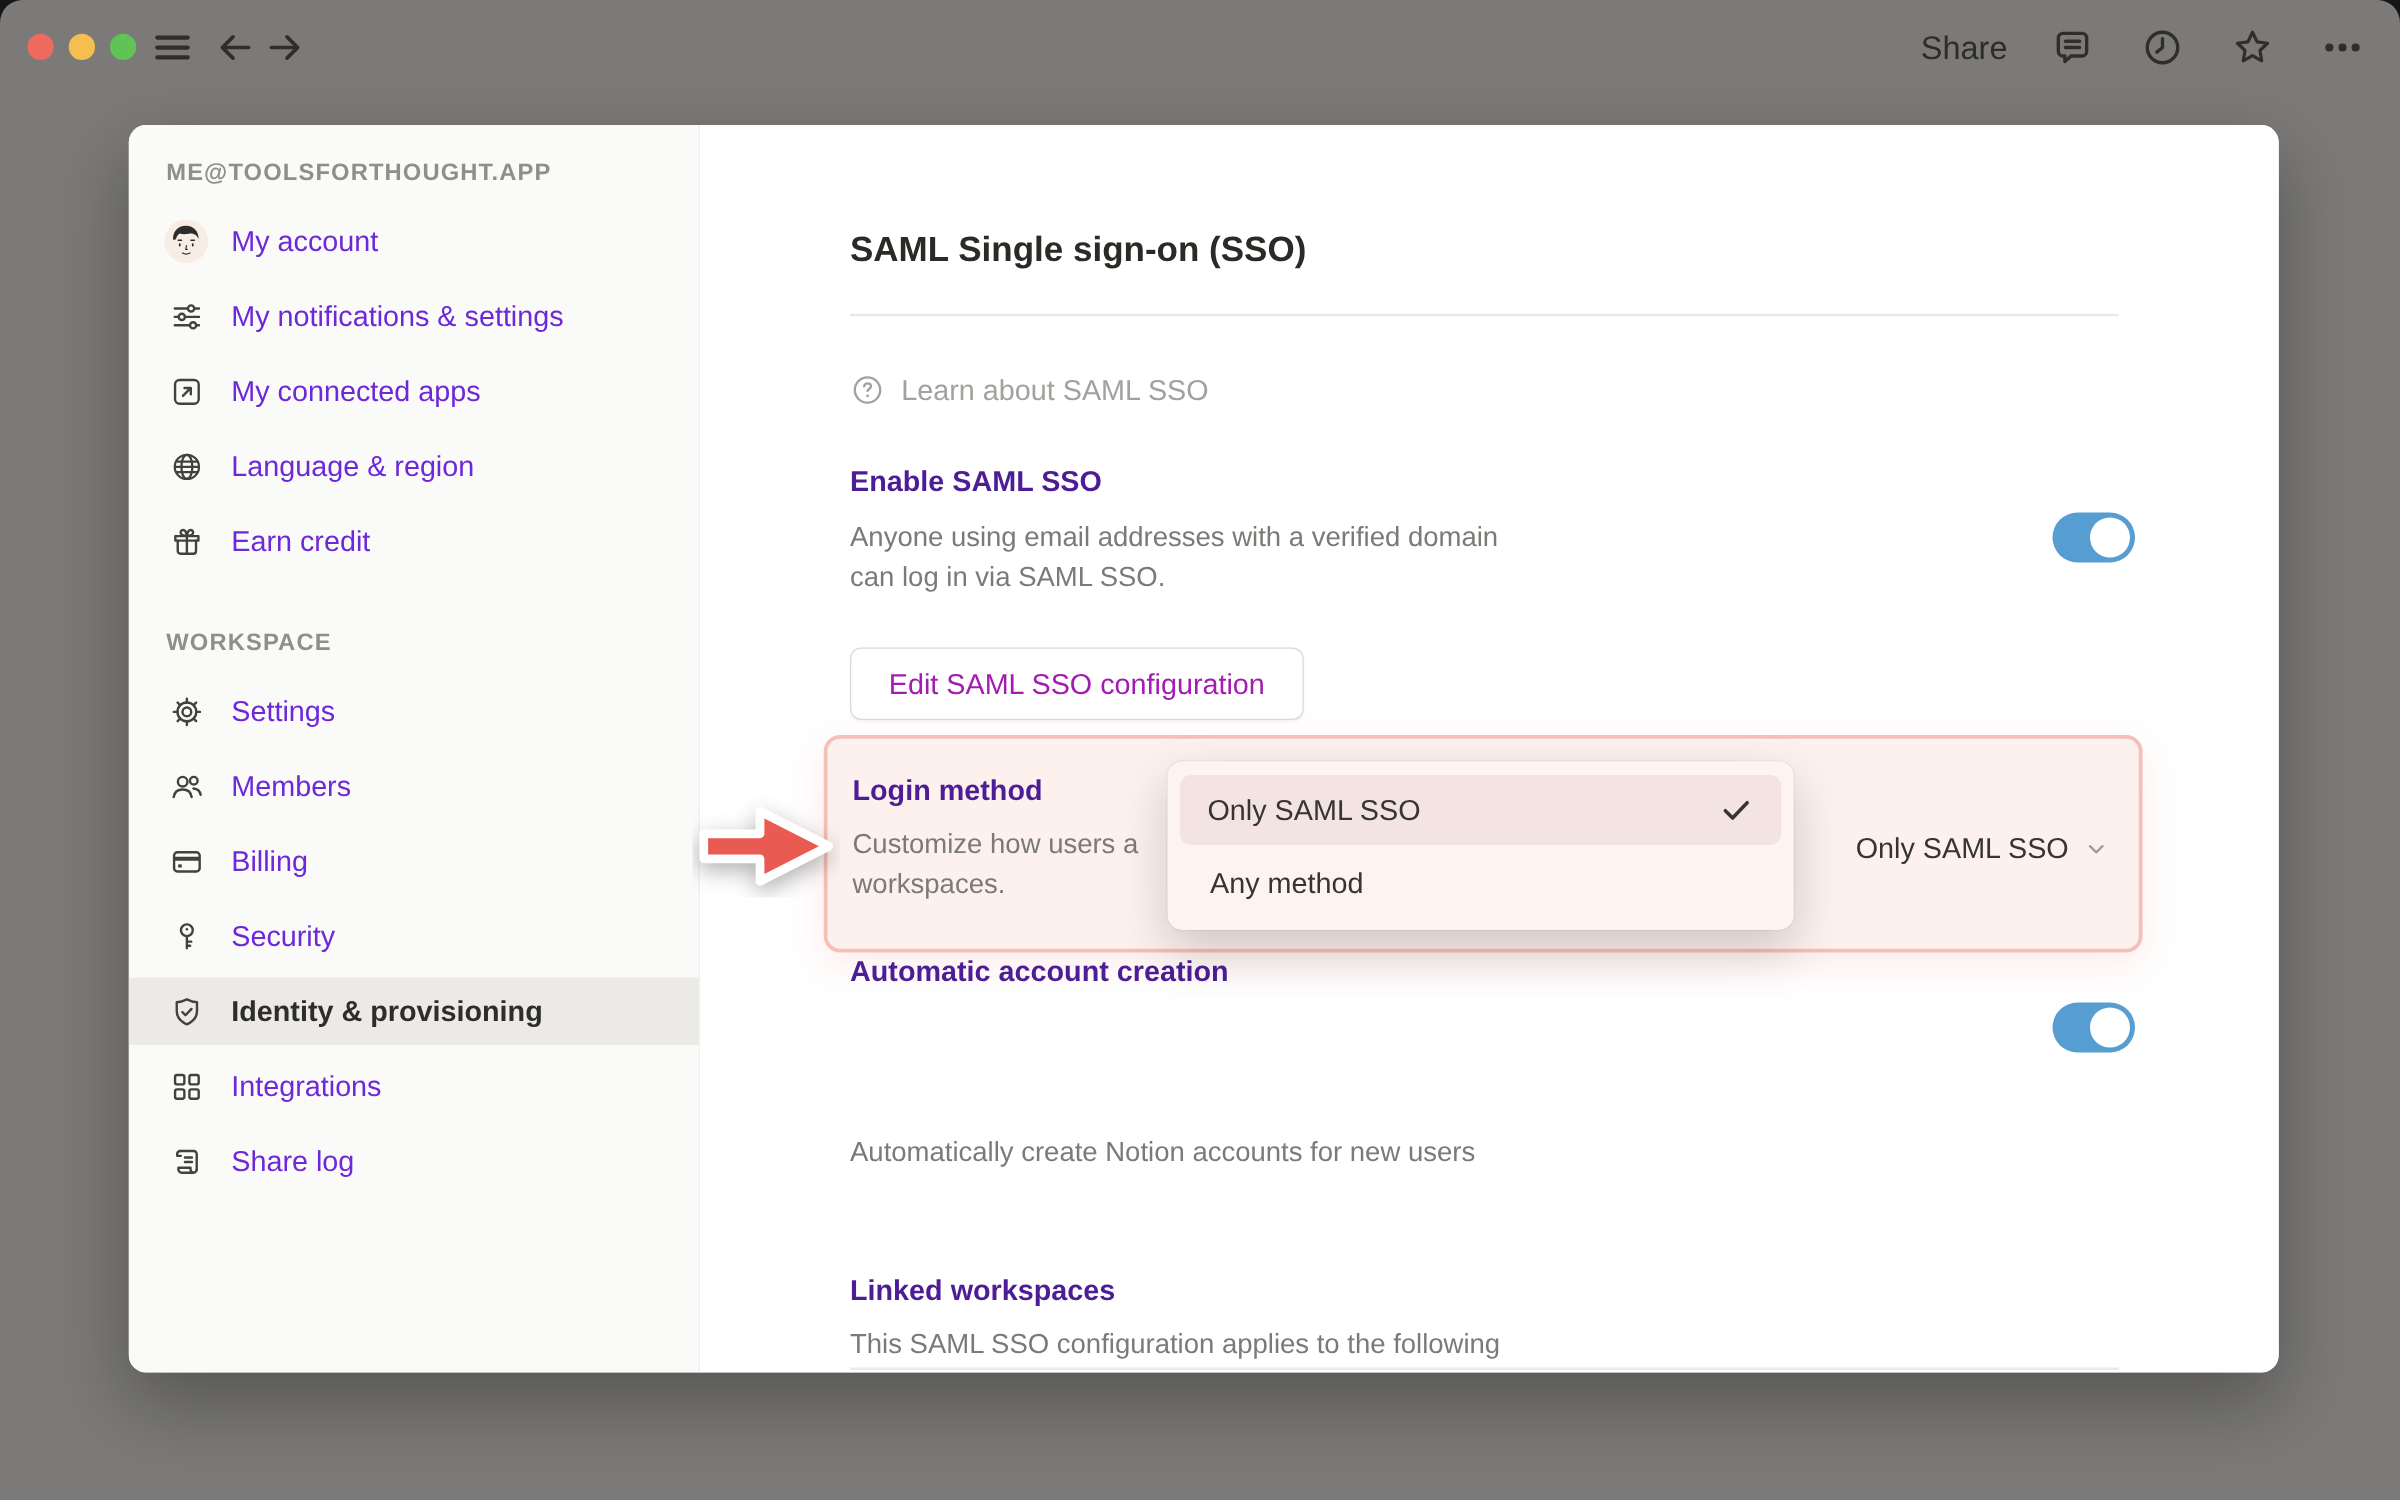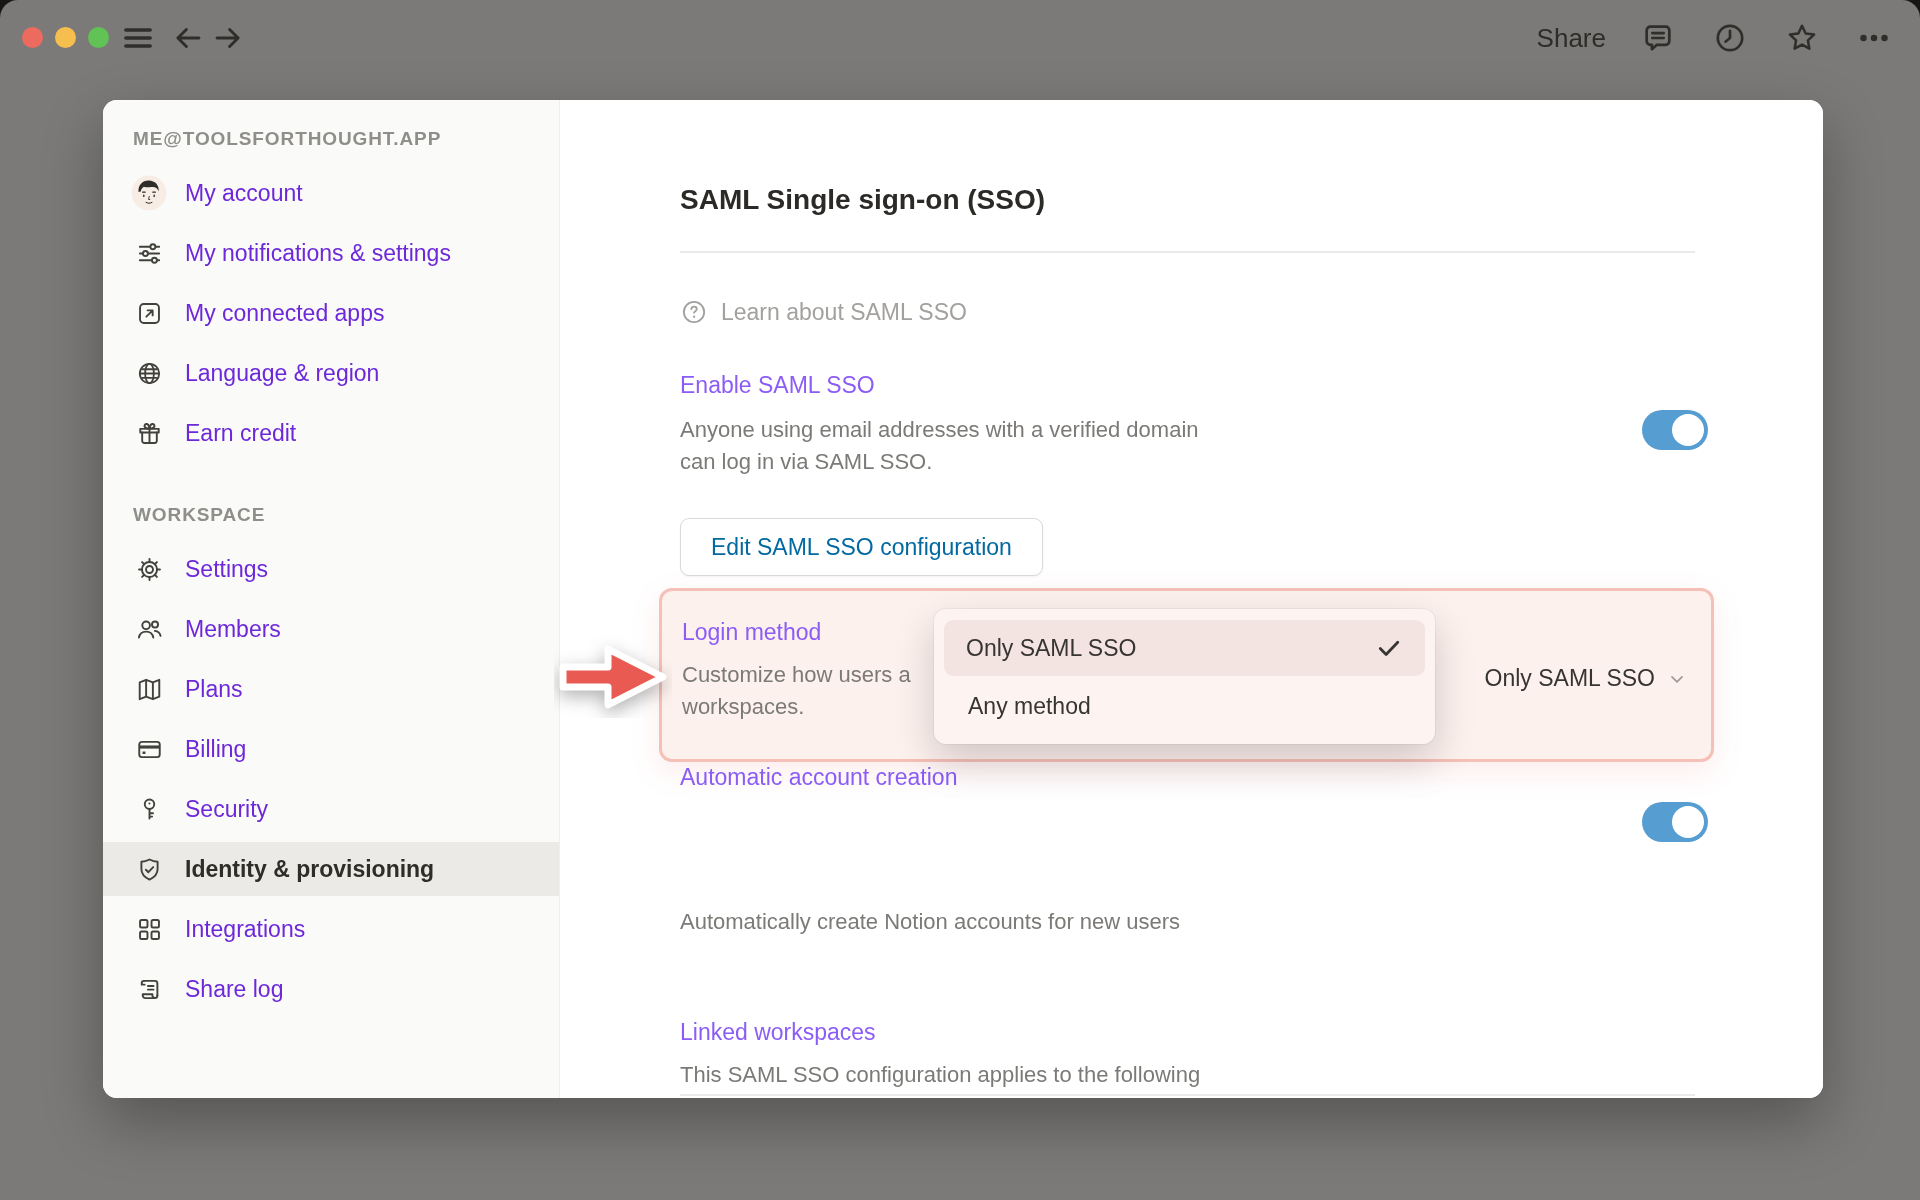--- a/index.html
+++ b/index.html
@@ -41,29 +41,29 @@
   .srow.active .slab{font-weight:700;color:#2e2d28;}
 
   
   .content{position:absolute;left:457px;top:0;right:0;bottom:0;background:#fff;}
   .abs{position:absolute;}
   .page-title{left:120px;top:84px;font-size:28px;font-weight:700;color:#2b2a26;}
   .divider{left:120px;width:1015px;height:2px;background:#ebeae8;}
   .d1{top:151px;} .d2{top:994px;}
   .learn{left:120px;top:198px;display:flex;align-items:center;gap:13px;color:#a3a19d;
          font-size:23px;cursor:pointer;}
-  .sec-head{font-size:23px;font-weight:400;color:#8b5cf6;}
+  .sec-head{font-size:23px;font-weight:700;color:#4c1d95;}
   .desc{font-size:22px;color:#7b7a76;line-height:32px;}
   .eh{left:120px;top:272px;} .ed{left:120px;top:314px;}
   .toggle{width:66px;height:40px;border-radius:20px;background:#569dd2;position:absolute;cursor:pointer;}
   .toggle::after{content:"";position:absolute;right:4px;top:4px;width:32px;height:32px;border-radius:50%;
                  background:#fff;}
   .t1{left:1082px;top:310px;} .t2{left:1082px;top:702px;}
   .edit-btn{left:120px;top:418px;height:58px;padding:0 30px;background:#fff;border:1px solid #dcdad7;
-            border-radius:9px;font-size:23px;color:#0369a1;font-family:inherit;cursor:pointer;
+            border-radius:9px;font-size:23px;color:#a21caf;font-family:inherit;cursor:pointer;
             box-shadow:0 1px 2px rgba(0,0,0,0.05);display:flex;align-items:center;}
 
   
   .login-box{left:99px;top:488px;width:1055px;height:174px;box-sizing:border-box;background:#fdf1ee;
              border:3px solid #f5c0b8;border-radius:13px;box-shadow:0 10px 30px rgba(231,108,98,0.13);}
   .lm-head{left:20px;top:28px;position:absolute;}
   .lm-desc{left:20px;top:68px;position:absolute;}
   .lm-select{position:absolute;right:24px;top:74px;display:flex;align-items:center;gap:12px;
              font-size:23px;color:#37352f;cursor:pointer;}
 
@@ -228,29 +228,20 @@
           <svg width="27" height="27" viewBox="0 0 24 24" fill="none" stroke="currentColor" stroke-width="1.7" stroke-linecap="round" stroke-linejoin="round">
               <circle cx="9" cy="8.3" r="3.4"></circle>
               <path d="M2.6 19.2c.6-3.4 3.2-5.3 6.4-5.3s5.8 1.9 6.4 5.3"></path>
               <circle cx="16.9" cy="7.6" r="2.7"></circle>
               <path d="M16.7 13.2c2.8.2 4.6 1.9 5.1 4.5"></path>
             </svg>
         </span>
         <span class="slab">Members</span>
       </div>
 
-      <div class="srow">
-        <span class="sic">
-          <svg width="27" height="27" viewBox="0 0 24 24" fill="none" stroke="currentColor" stroke-width="1.7" stroke-linejoin="round">
-              <path d="M3.3 5.6 9 3.4l6 2.2 5.7-2.2v15L15 20.6 9 18.4l-5.7 2.2z"></path>
-              <path d="M9 3.4v15M15 5.6v15"></path>
-            </svg>
-        </span>
-        <span class="slab">Plans</span>
-      </div>
 
       <div class="srow">
         <span class="sic">
           <svg width="27" height="27" viewBox="0 0 24 24" fill="none" stroke="currentColor" stroke-width="1.7">
               <rect x="2.9" y="5.2" width="18.2" height="13.6" rx="2.3"></rect>
               <path d="M2.9 9.8h18.2" stroke-width="2.8"></path>
               <rect x="5.8" y="13.8" width="2.6" height="2.2" fill="currentColor" stroke="none"></rect>
             </svg>
         </span>
         <span class="slab">Billing</span>

